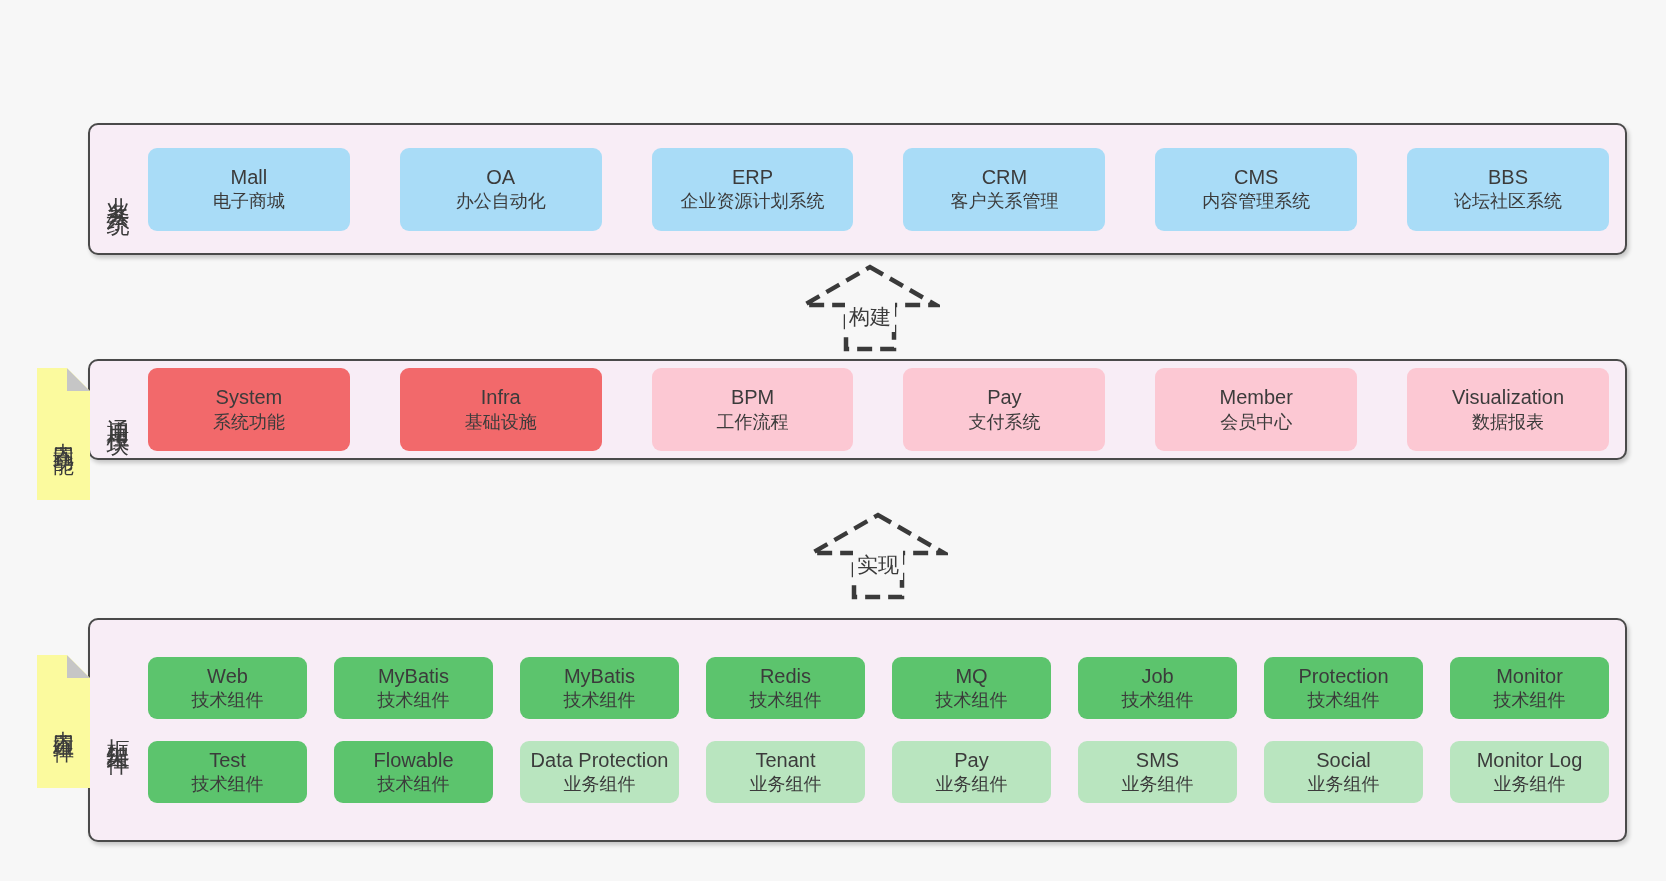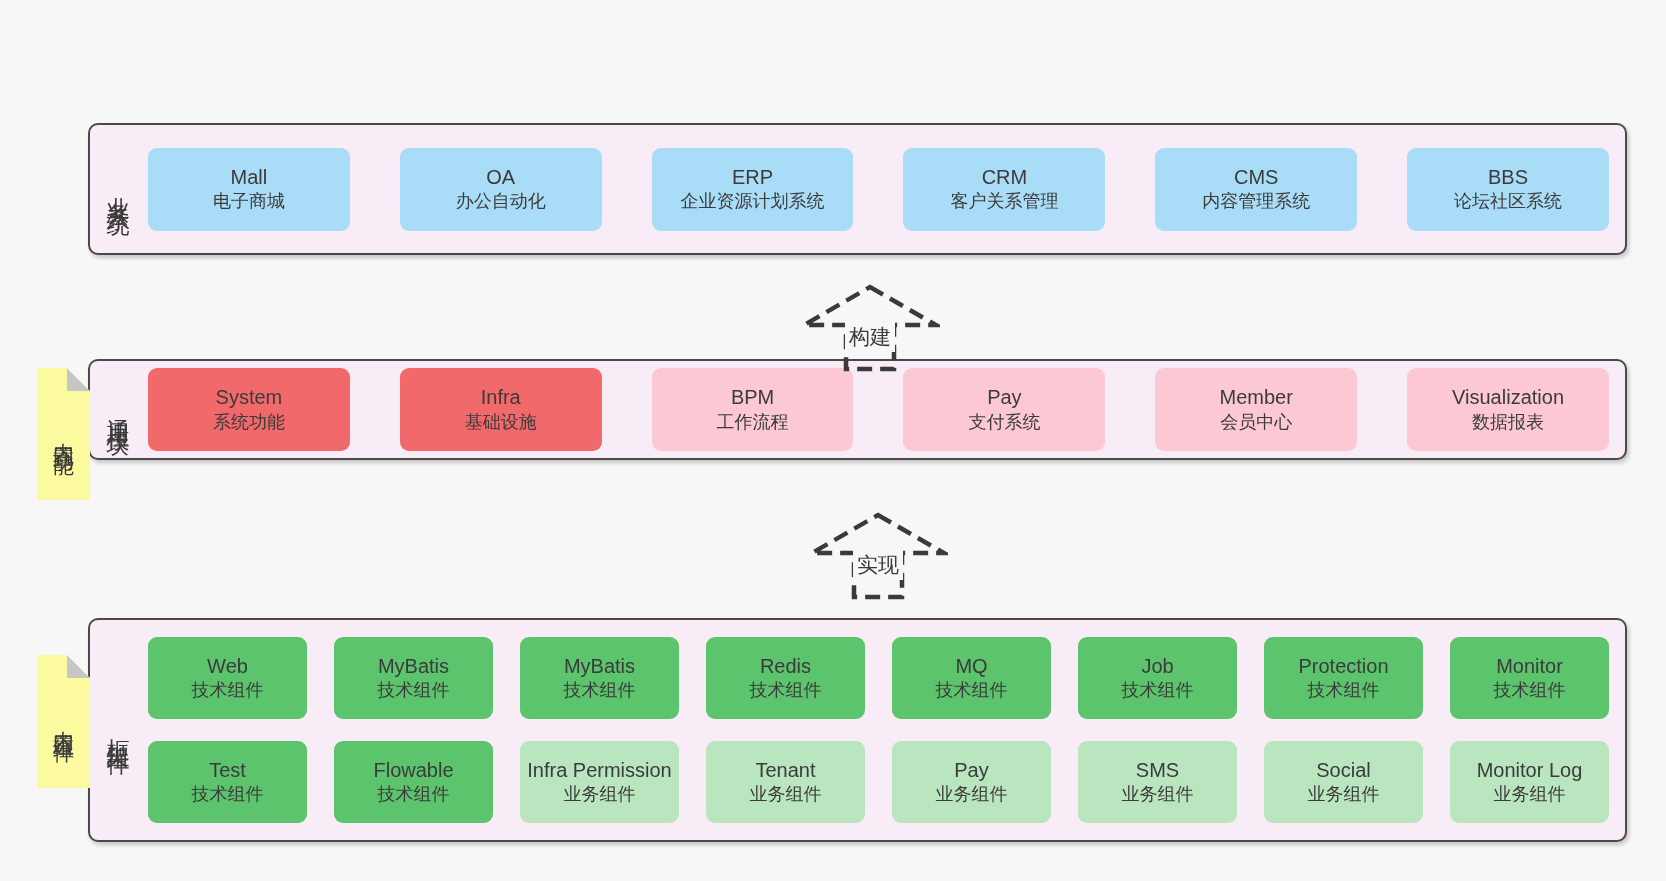--- a/index.html
+++ b/index.html
@@ -26,21 +26,21 @@
   .band-boxes{
     flex:1;display:flex;align-items:center;gap:50px;
     padding:0 16px 0 0;
   }
   .band-boxes .node{flex:1;height:83px;}
   .grid-boxes{
     flex:1;display:grid;grid-template-columns:repeat(8,1fr);
     column-gap:27px;row-gap:22px;align-content:center;
     padding:0 16px 0 0;
   }
-  .grid-boxes .node{height:82px;}
+  .grid-boxes .node{height:62px;}
   .node{
     border-radius:9px;
     display:flex;flex-direction:column;align-items:center;justify-content:center;
     text-align:center;line-height:1.32;
     padding:8px 6px;box-sizing:border-box;
   }
   .node .t{font-size:20px;}
   .node .s{font-size:18px;}
   .c-blue{background:var(--blue);}
   .c-red{background:var(--red);}
@@ -58,21 +58,21 @@
   .sticky .fold{
     position:absolute;top:0;right:0;width:23px;height:23px;
     background:var(--fold-gray);
     clip-path:polygon(0 0,100% 100%,0 100%);
   }
   .sticky .v{
     writing-mode:vertical-rl;text-orientation:upright;
     font-size:21px;letter-spacing:4px;color:var(--text);
   }
   .up-arrow{position:absolute;width:140px;height:88px;z-index:2;}
-  .arrow-1{left:800px;top:284px;}
+  .arrow-1{left:800px;top:264px;}
   .arrow-2{left:808px;top:512px;}
   .up-arrow svg{position:absolute;inset:0;width:100%;height:100%;}
   .up-arrow .arrow-label{
     position:absolute;left:50%;top:38px;transform:translateX(-50%);
     background:var(--page-bg);padding:1px 4px;
     font-size:21px;color:var(--text);white-space:nowrap;
   }
 </style>
 </head>
 <body>
@@ -194,21 +194,21 @@
       </div>
       <div class="node c-green">
         <span class="t">Test</span>
         <span class="s">技术组件</span>
       </div>
       <div class="node c-green">
         <span class="t">Flowable</span>
         <span class="s">技术组件</span>
       </div>
       <div class="node c-lightgreen">
-        <span class="t">Infra Permission</span>
+        <span class="t">Data Protection</span>
         <span class="s">业务组件</span>
       </div>
       <div class="node c-lightgreen">
         <span class="t">Tenant</span>
         <span class="s">业务组件</span>
       </div>
       <div class="node c-lightgreen">
         <span class="t">Pay</span>
         <span class="s">业务组件</span>
       </div>

